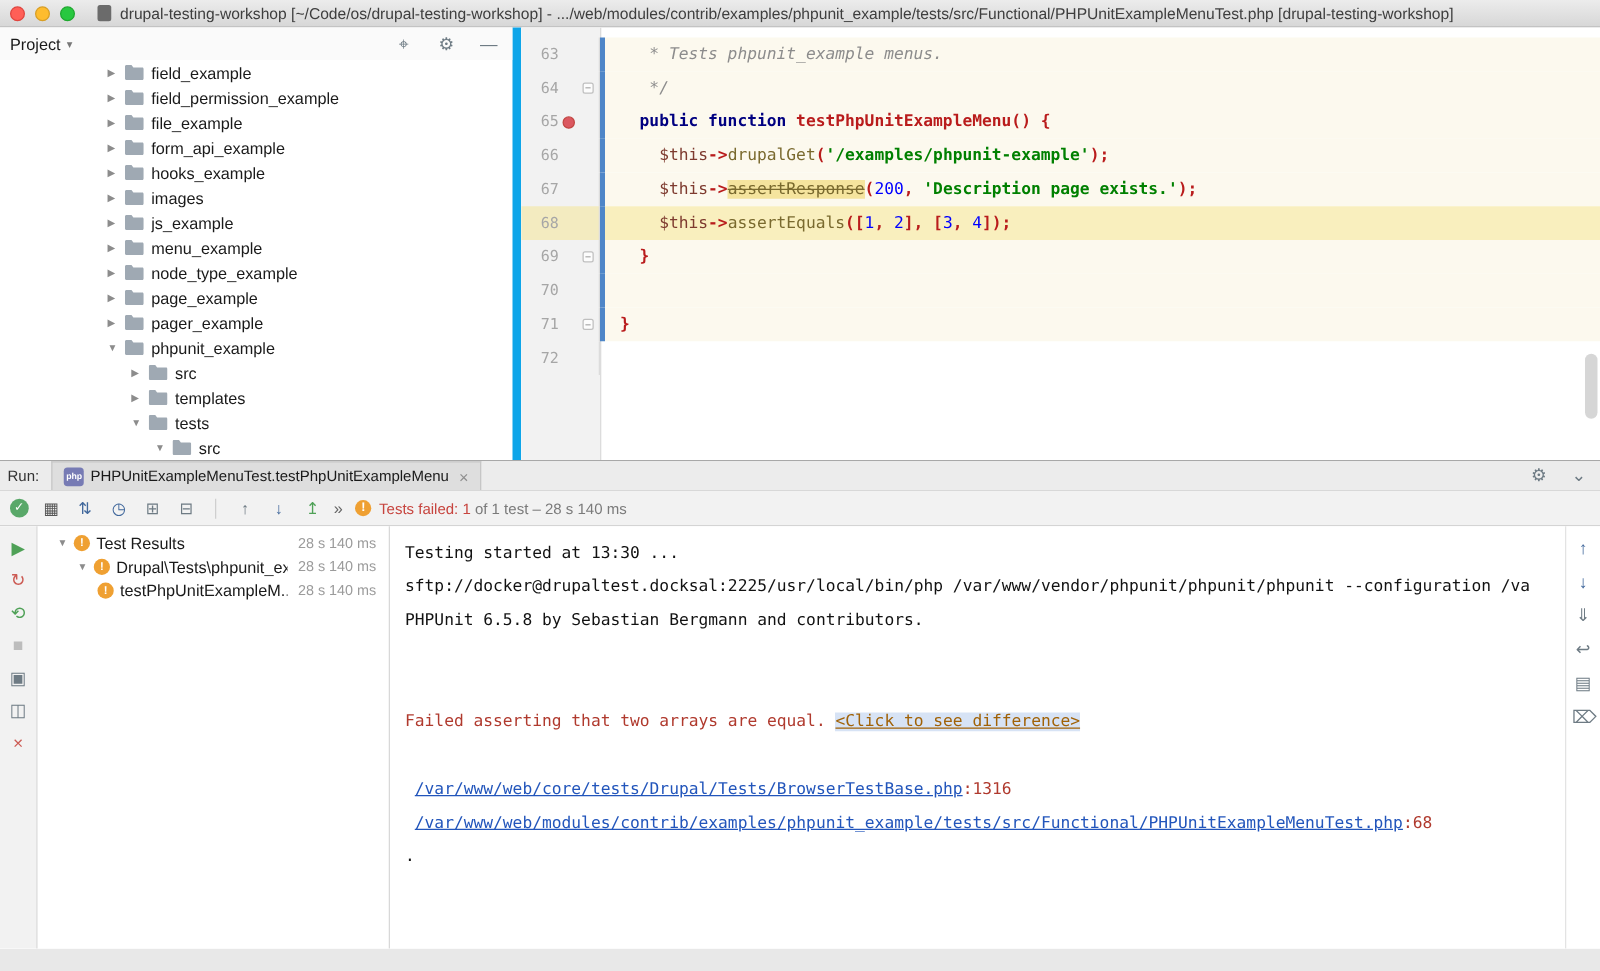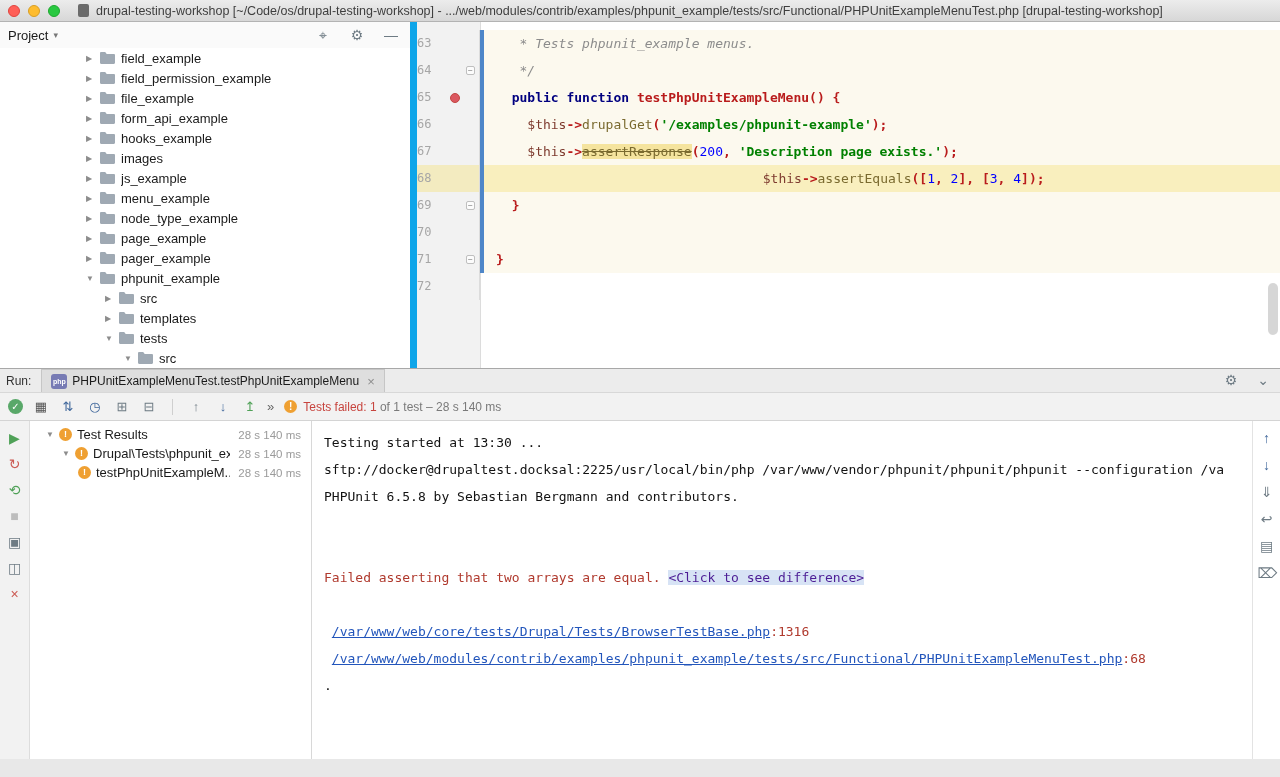--- a/index.html
+++ b/index.html
@@ -31,31 +31,31 @@
   .ficon{width:16px;height:13px;margin:0 5px 0 1px;display:inline-flex;flex:none;}
   .plab{overflow:hidden;}
 
   
   .editor-pane{flex:1;position:relative;overflow:hidden;background:#fff;}
   .editor-pane::before{content:"";position:absolute;left:0;top:0;bottom:0;width:63px;
     background:#f2f2f2;border-right:1px solid #dcdcdc;}
   .erows{position:relative;padding-top:8px;}
   .erow{display:flex;height:27px;line-height:27px;font-family:"DejaVu Sans Mono",monospace;font-size:13px;}
   .gutter{width:63px;display:flex;background:#f2f2f2;border-right:1px solid #dcdcdc;flex:none;}
-  .gnum{width:30px;color:#a6a6a6;font-size:12px;}
+  .gnum{width:30px;text-align:right;color:#a6a6a6;font-size:12px;}
   .gicon{width:16px;display:flex;align-items:center;justify-content:center;}
   .gfold{width:15px;display:flex;align-items:center;justify-content:center;}
   .fail-mark{width:10px;height:10px;border-radius:50%;background:#db5860;border:1px solid #c24642;}
   .fold-box{width:9px;height:9px;border:1px solid #bfbfbf;background:#fcfcfc;font-size:8px;
     line-height:7px;text-align:center;color:#8a8a8a;border-radius:2px;}
   .vcs{width:4px;flex:none;}
   .vcs.chg{background:#4e86c8;}
   .code{flex:1;padding-left:12px;white-space:pre;overflow:hidden;}
   .erow.blk .code{background:#fcf9ee;}
-  .erow.cur .code{background:#f9efbe;text-align:center;}
+  .erow.cur .code{background:#f9efbe;}
   .erow.cur .gutter{background:#f3ebc0;}
   .tok-cmt{color:#8c8c8c;font-style:italic;}
   .tok-kw{color:#000080;font-weight:bold;}
   .tok-str{color:#008000;font-weight:bold;}
   .tok-num{color:#0000ff;}
   .tok-var{color:#7e3b2f;}
   .tok-fn{color:#7a6a2f;}
   .tok-dep{color:#7a6a2f;text-decoration:line-through;background:#f5e49e;}
   .tok-plain{color:#b91c1c;font-weight:bold;}
   .ed-scroll{position:absolute;right:2px;top:261px;width:10px;height:52px;
@@ -103,21 +103,21 @@
   .fail-ball.tiny{margin-right:5px;font-size:9px;}
   .tlab{white-space:nowrap;overflow:hidden;}
   .ttime{margin-left:auto;color:#9b9b9b;font-size:11.5px;padding-left:8px;flex:none;}
 
   .console{flex:1;padding:8px 0 0 12px;font-family:"DejaVu Sans Mono",monospace;
     font-size:13px;overflow:hidden;}
   .cline{height:27px;line-height:27px;white-space:pre;}
   .cs-plain{color:#121212;}
   .cs-stderr{color:#b03a2e;}
   .cs-link{color:#2255bb;text-decoration:underline;cursor:pointer;}
-  .cs-link-hl{color:#4c1d95;background:#d7e3f5;cursor:pointer;}
+  .cs-link-hl{color:#a16207;text-decoration:underline;background:#d7e3f5;cursor:pointer;}
 </style>
 </head>
 <body>
 
 <div class="window">
 
   <div class="titlebar">
     <span class="tl red"></span>
     <span class="tl yellow"></span>
     <span class="tl green"></span>

